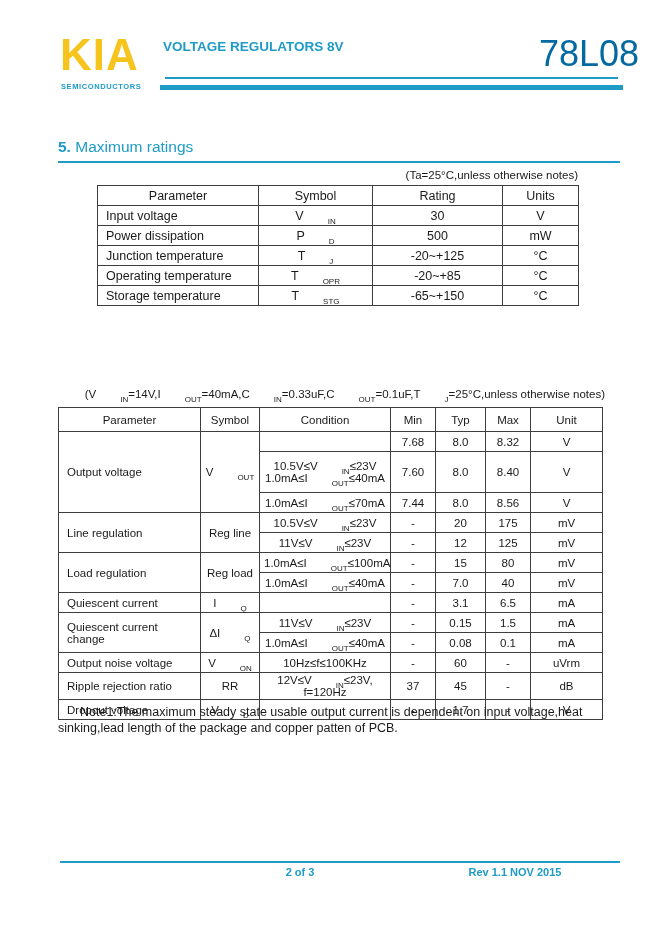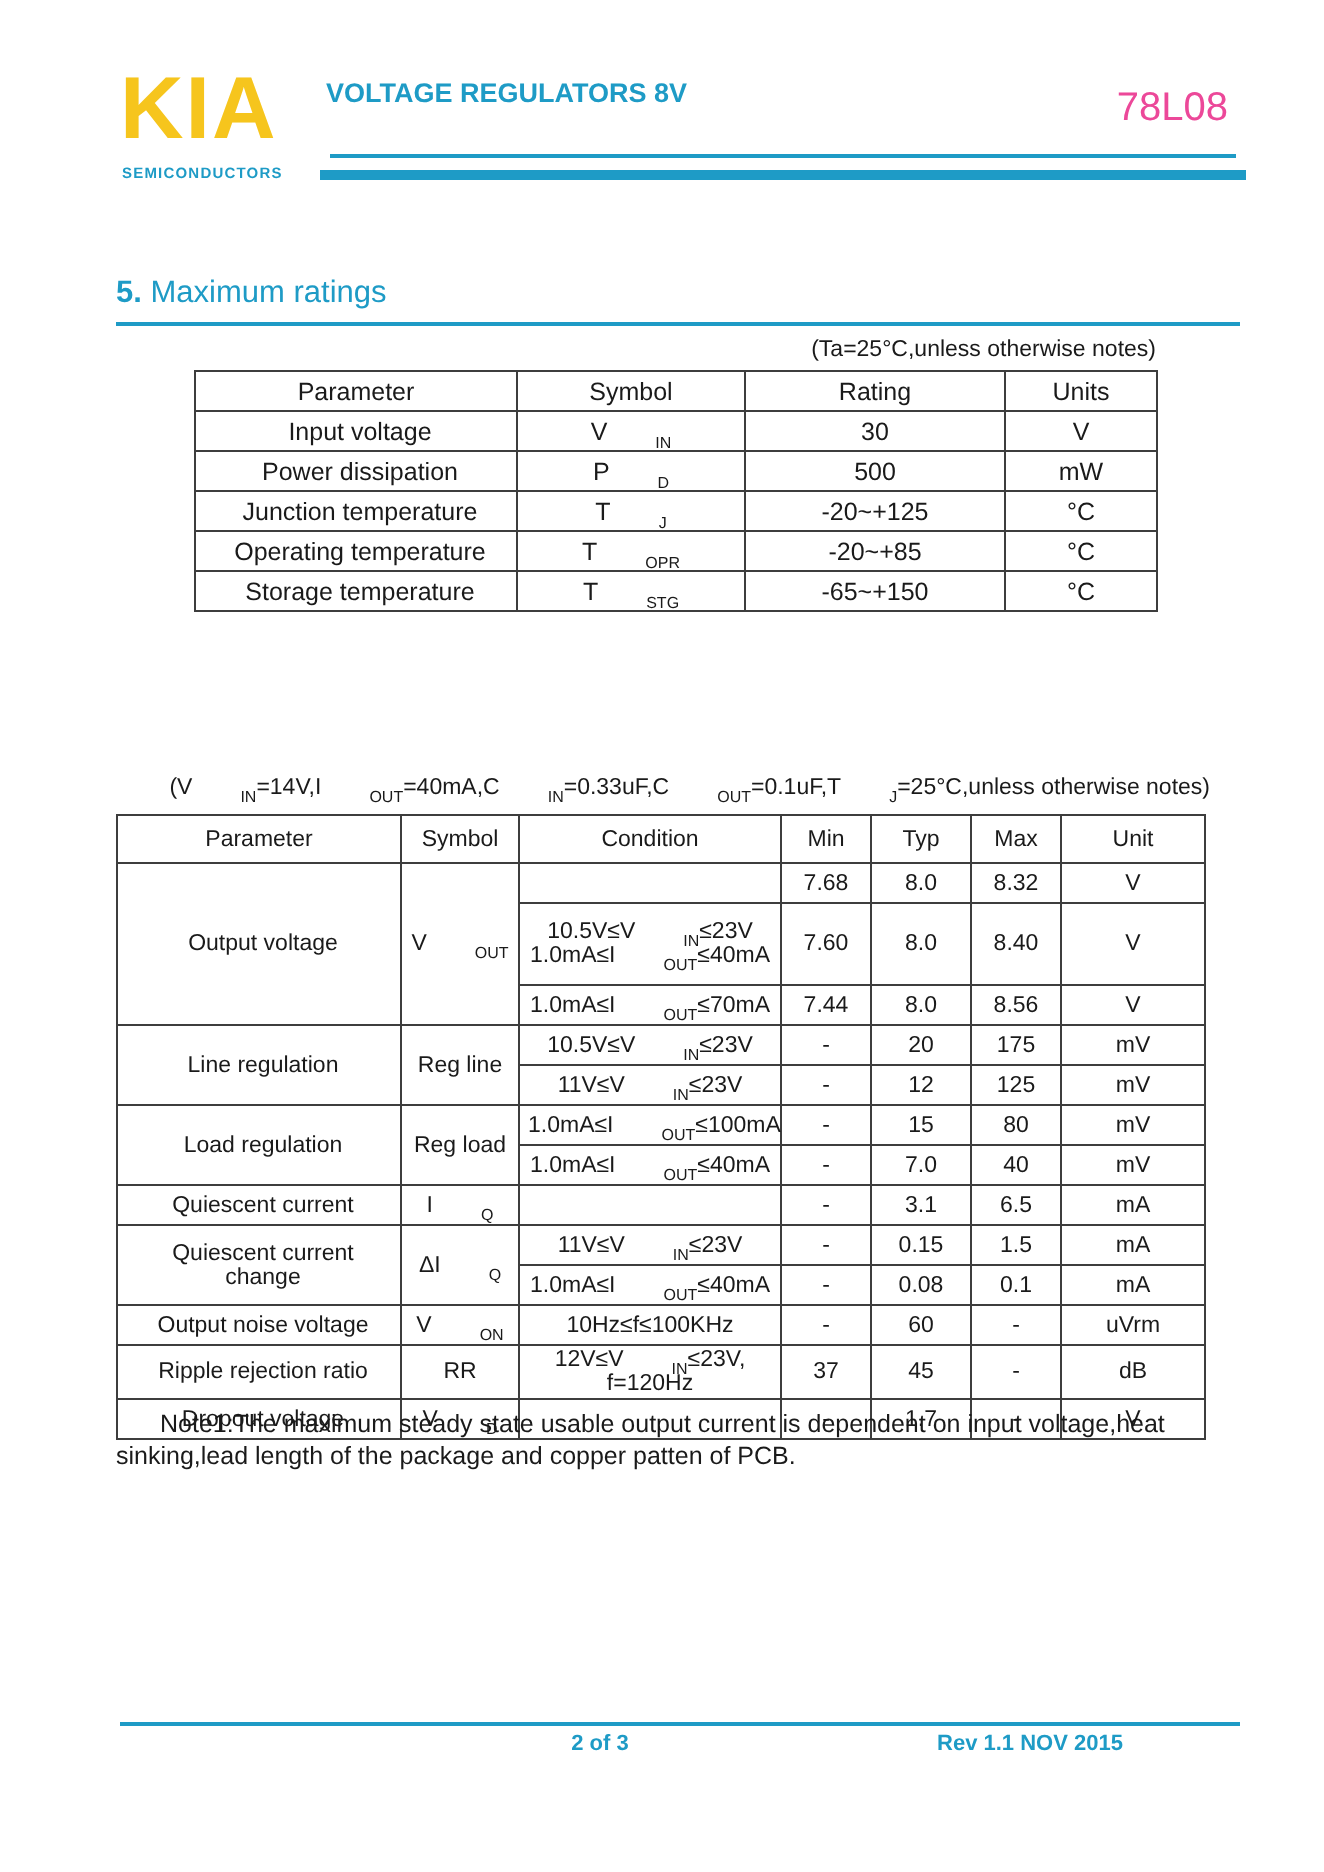--- a/index.html
+++ b/index.html
@@ -15,22 +15,22 @@
   }
   .logo-sub {
     position:absolute; left:61px; top:82px;
     font-size:7.5px; font-weight:bold; letter-spacing:0.6px; color:#1E9BC6;
   }
   .doc-title {
     position:absolute; left:163px; top:39px;
     font-size:13.5px; font-weight:bold; color:#1E9BC6; line-height:16px;
   }
   .part-number {
-    position:absolute; right:48px; top:38px;
-    font-size:20px; color:#ec4899; line-height:32px;
+    position:absolute; right:23px; top:38px;
+    font-size:36px; color:#0369a1; line-height:32px;
   }
   .rule-thin-header { position:absolute; left:165px; right:44px; top:77px; height:2px; background:#1E9BC6; }
   .rule-thick-header { position:absolute; left:160px; right:39px; top:85px; height:5px; background:#1E9BC6; }
 
   
   .section-heading {
     position:absolute; left:58px; width:562px;
     font-size:15.5px; color:#1E9BC6;
     border-bottom:2px solid #1E9BC6; padding-bottom:5px;
   }
@@ -44,21 +44,21 @@
   #sec5-cond { left:58px; top:169px; width:520px; }
   #sec6-cond { left:58px; top:388px; width:547px; }
 
   
   table { border-collapse:collapse; table-layout:fixed; }
   td, th { border:1px solid #3d3d3d; text-align:center; vertical-align:middle; padding:1px 4px; font-weight:normal; }
   sub { font-size:8px; line-height:0; position:relative; top:1px; letter-spacing:0;padding-left:24px; }
 
   #max-ratings-table { position:absolute; left:97px; top:185px; width:481px; font-size:12.5px; }
   #max-ratings-table tr { height:20px; }
-  .cell-left { text-align:center; padding-left:8px; }
+  .cell-left { text-align:left; padding-left:8px; }
 
   #elec-char-table { position:absolute; left:58px; top:407px; width:544px; font-size:11.5px; }
   #elec-char-table thead tr { height:24px; }
   #elec-char-table tbody tr { height:20px; }
   #elec-char-table tbody tr.row-tall { height:41px; }
 
   
   .note {
     position:absolute; left:58px; top:704px; width:562px;
     font-size:12.5px; line-height:16px; text-indent:22px; color:#1a1a1a;

